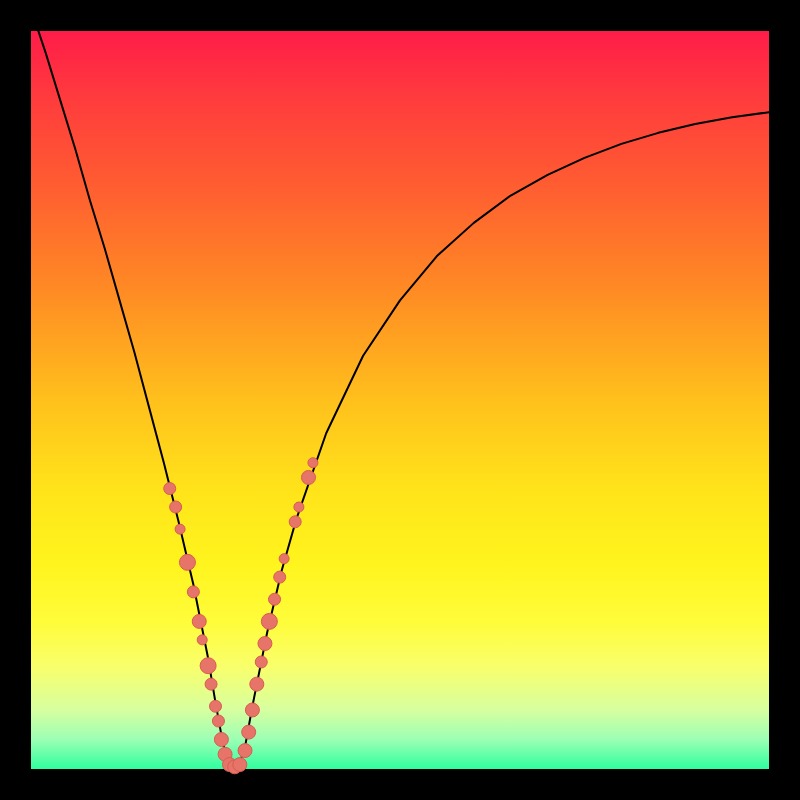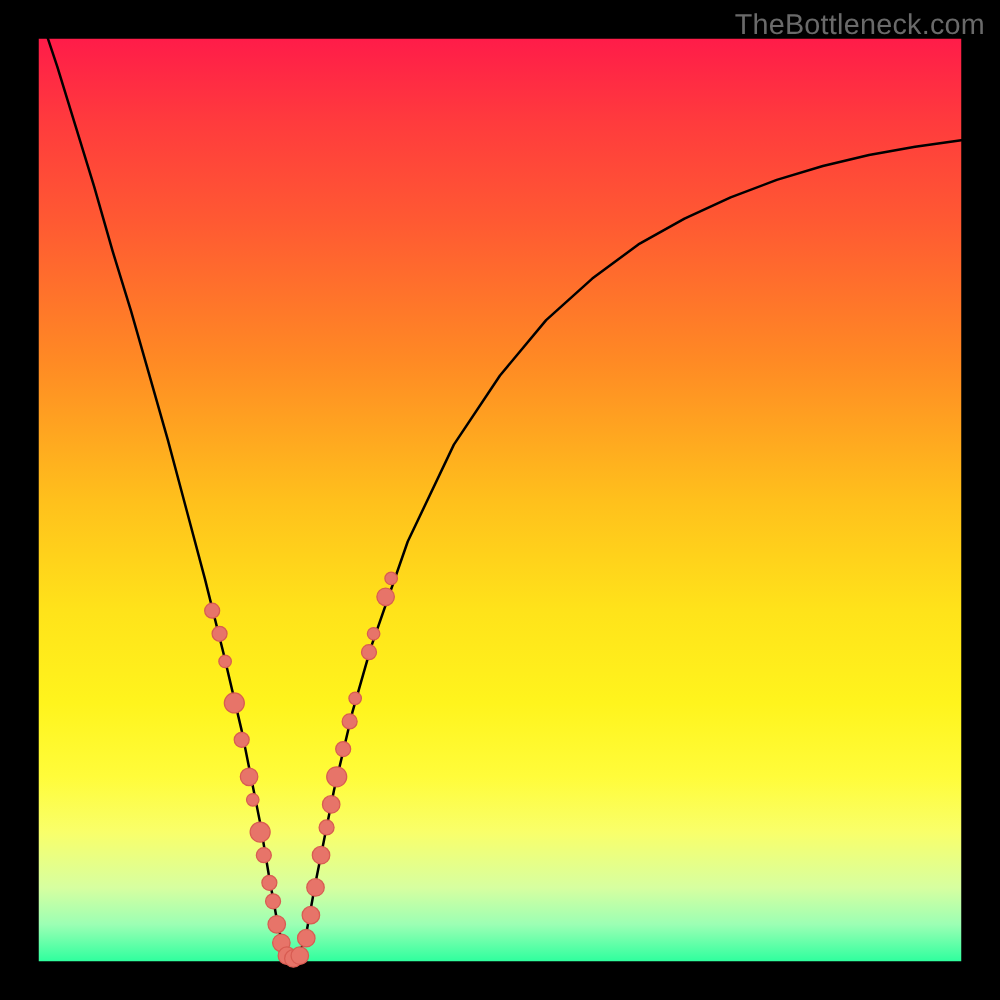--- a/index.html
+++ b/index.html
@@ -105,14 +105,13 @@
           <circle cx="243.54" cy="568.26" r="6"></circle>
           <circle cx="248.71" cy="546.12" r="6"></circle>
           <circle cx="253.13" cy="527.67" r="5"></circle>
           <circle cx="264.20" cy="490.77" r="6"></circle>
           <circle cx="267.89" cy="476.01" r="5"></circle>
           <circle cx="277.49" cy="446.49" r="7"></circle>
           <circle cx="281.92" cy="431.73" r="5"></circle>
         </g>
     </svg>
   </div>
-  <div class="watermark">TheBottleneck.com</div>
 </div>
 
 </body></html>

